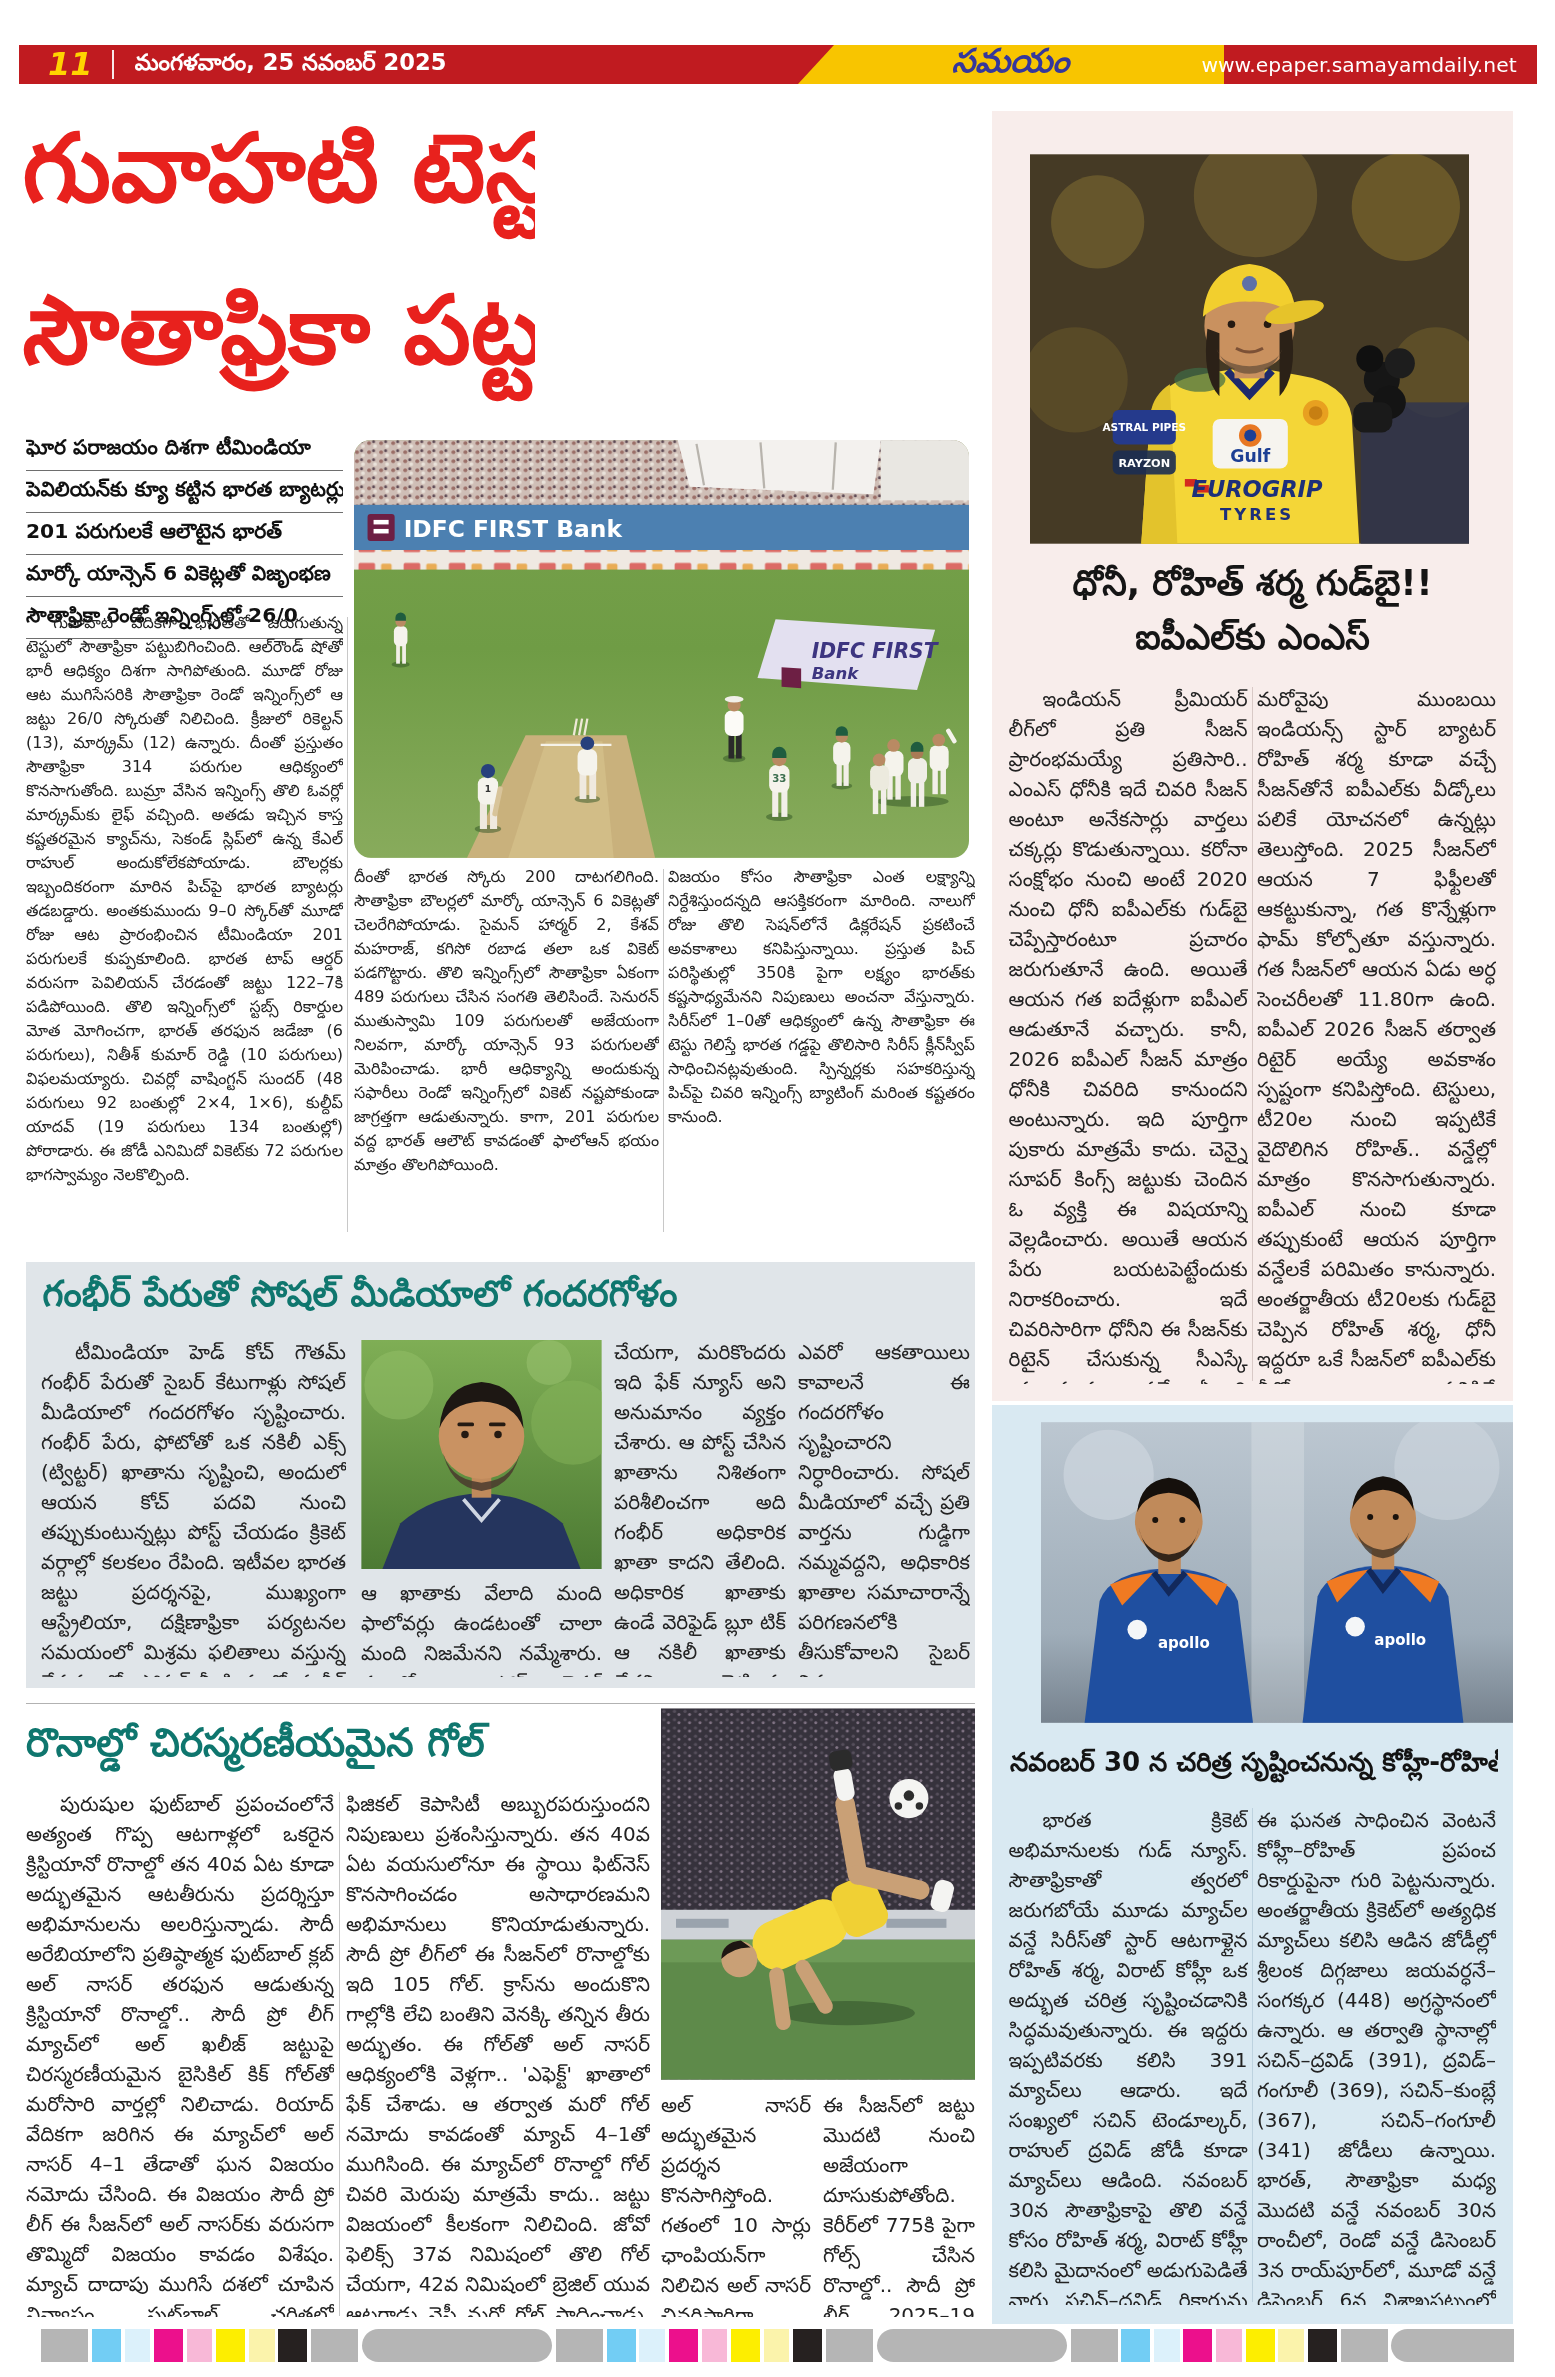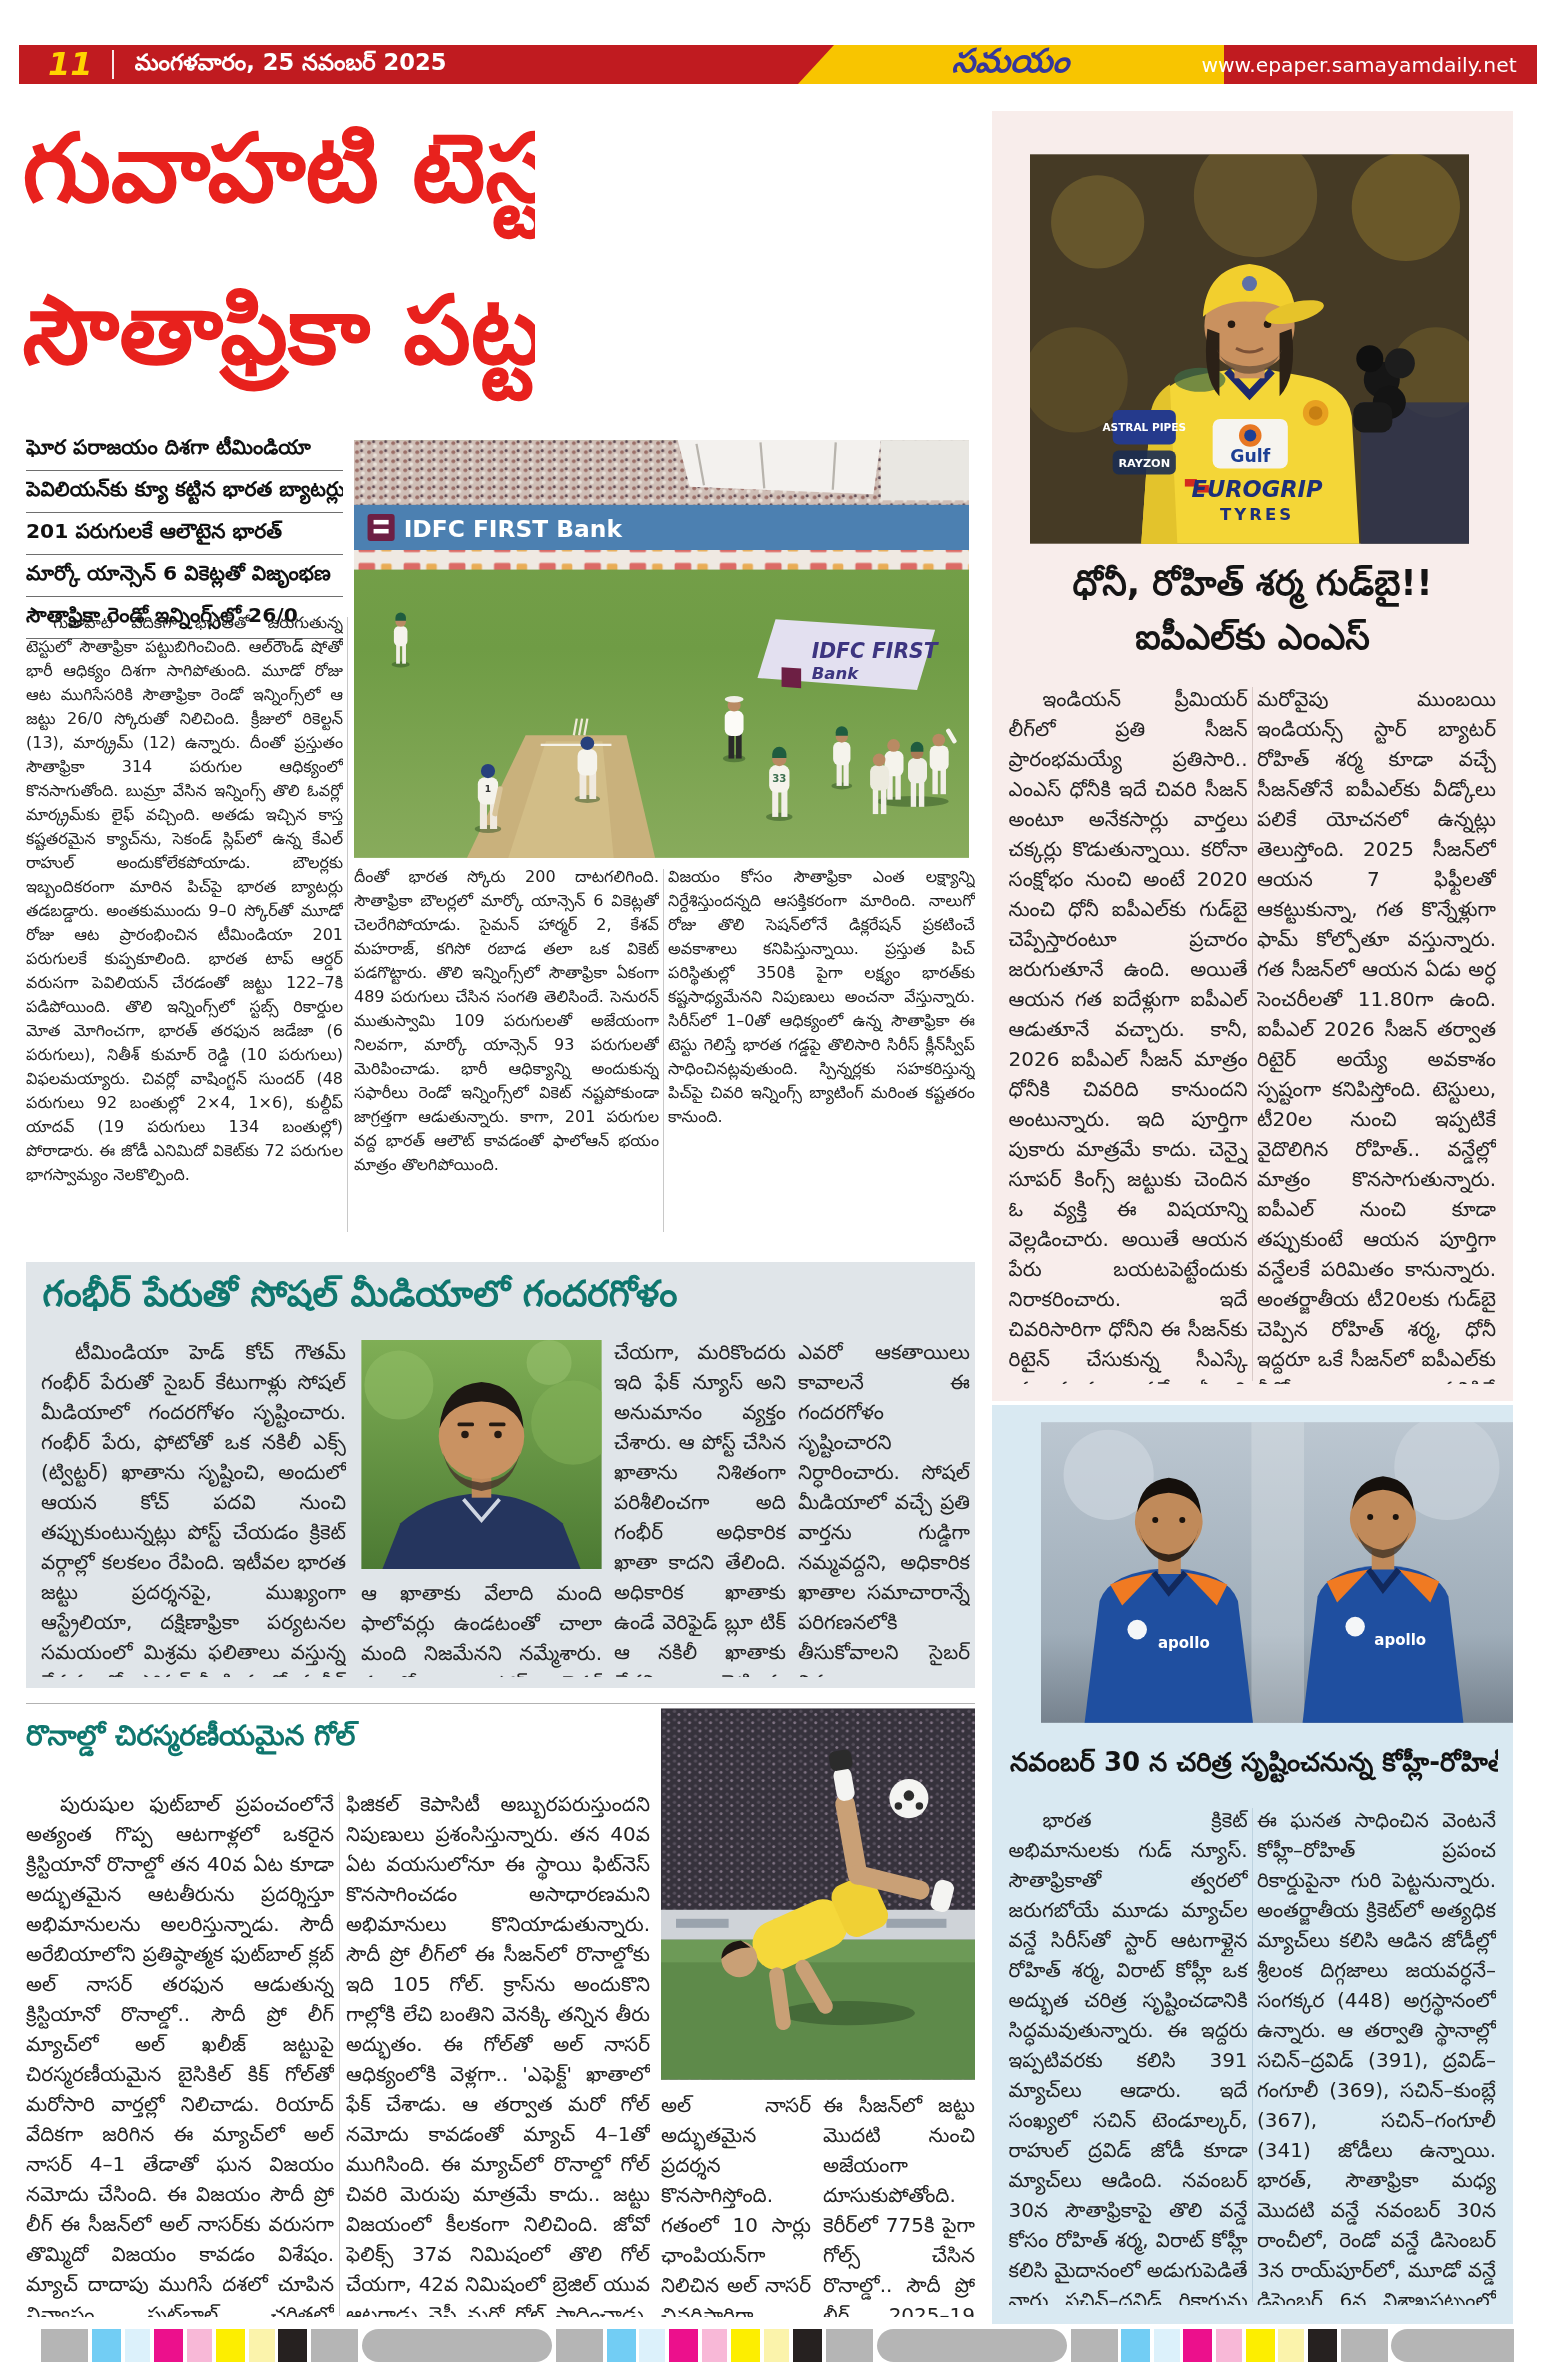--- a/index.html
+++ b/index.html
@@ -29,21 +29,21 @@
   .bodycol.small{font-size:20px;}
   .indent{text-indent:1.7em;}
   .colrule{width:0.8px;background:#c8c8c8;}
 
   .panel-pink{background:#f8edeb;}
   .panel-blue{background:#d9e9f2;}
   .panel-gray{background:#e0e5e9;}
 
   .ipl-hl{color:#151515;font-weight:800;font-size:35px;line-height:1.55;text-align:center;overflow:hidden;}
   .sec-hl{color:#0f766e;font-weight:800;font-size:36px;line-height:1.3;overflow:hidden;white-space:nowrap;}
-  .sec-hl.ron{font-size:28px;}
+  .sec-hl.ron{font-size:39px;}
   .kohli-hl{color:#131313;font-weight:800;font-size:26px;overflow:hidden;white-space:nowrap;}
   .hr-line{border-top:0.8px solid #b2b2b2;height:0;}
 
   .photo{overflow:hidden;}
   .photo svg{display:block;}
 
   
   .calibration{display:flex;align-items:stretch;gap:3.8px;overflow:hidden;}
   .cb{height:33px;flex:0 0 auto;}
   .cb-gray{width:47px;background:#b5b5b5;}
@@ -85,21 +85,21 @@
   <div class="abs bullet-list" style="left:26px;top:429px;width:317px;">
     <div class="bullet-item">ఘోర పరాజయం దిశగా టీమిండియా</div>
     <div class="bullet-item">పెవిలియన్‌కు క్యూ కట్టిన భారత బ్యాటర్లు</div>
     <div class="bullet-item">201 పరుగులకే ఆలౌటైన భారత్</div>
     <div class="bullet-item">మార్కో యాన్సెన్ 6 వికెట్లతో విజృంభణ</div>
     <div class="bullet-item">సౌతాఫ్రికా రెండో ఇన్నింగ్స్‌లో 26/0</div>
   </div>
 
   <div class="abs bodycol indent" style="left:26px;top:611px;width:317px;height:623px;">గువాహటి వేదికగా భారత్‌తో జరుగుతున్న టెస్టులో సౌతాఫ్రికా పట్టుబిగించింది. ఆల్‌రౌండ్ షోతో భారీ ఆధిక్యం దిశగా సాగిపోతుంది. మూడో రోజు ఆట ముగిసేసరికి సౌతాఫ్రికా రెండో ఇన్నింగ్స్‌లో ఆ జట్టు 26/0 స్కోరుతో నిలిచింది. క్రీజులో రికెల్టన్ (13), మార్క్రమ్ (12) ఉన్నారు. దీంతో ప్రస్తుతం సౌతాఫ్రికా 314 పరుగుల ఆధిక్యంలో కొనసాగుతోంది. బుమ్రా వేసిన ఇన్నింగ్స్ తొలి ఓవర్లో మార్క్రమ్‌కు లైఫ్ వచ్చింది. అతడు ఇచ్చిన కాస్త కష్టతరమైన క్యాచ్‌ను, సెకండ్ స్లిప్‌లో ఉన్న కేఎల్ రాహుల్ అందుకోలేకపోయాడు. బౌలర్లకు ఇబ్బందికరంగా మారిన పిచ్‌పై భారత బ్యాటర్లు తడబడ్డారు. అంతకుముందు 9–0 స్కోర్‌తో మూడో రోజు ఆట ప్రారంభించిన టీమిండియా 201 పరుగులకే కుప్పకూలింది. భారత టాప్ ఆర్డర్ వరుసగా పెవిలియన్ చేరడంతో జట్టు 122–7కి పడిపోయింది. తొలి ఇన్నింగ్స్‌లో స్టబ్స్ రికార్డుల మోత మోగించగా, భారత్ తరఫున జడేజా (6 పరుగులు), నితీశ్ కుమార్ రెడ్డి (10 పరుగులు) విఫలమయ్యారు. చివర్లో వాషింగ్టన్ సుందర్ (48 పరుగులు 92 బంతుల్లో 2×4, 1×6), కుల్దీప్ యాదవ్ (19 పరుగులు 134 బంతుల్లో) పోరాడారు. ఈ జోడీ ఎనిమిదో వికెట్‌కు 72 పరుగుల భాగస్వామ్యం నెలకొల్పింది.</div>
 
-  <figure class="abs photo" style="left:354px;top:440px;width:615px;height:418px;margin:0;">
+  <figure class="abs photo" style="left:354px;top:440px;width:615px;height:418px;margin:0;border-radius:17px;">
     <svg width="615" height="418" viewBox="0 0 817 555">
       <defs>
         <pattern id="crowd" width="16" height="12" patternUnits="userSpaceOnUse">
           <rect width="16" height="12" fill="#cfbeb6"></rect>
           <circle cx="4" cy="4" r="2.6" fill="#9b6f68"></circle>
           <circle cx="12" cy="8" r="2.6" fill="#e9e2da"></circle>
           <circle cx="10" cy="2" r="2" fill="#5d4a55"></circle>
         </pattern>
         <pattern id="ads" width="60" height="26" patternUnits="userSpaceOnUse">
           <rect width="60" height="26" fill="#efe9e2"></rect>

